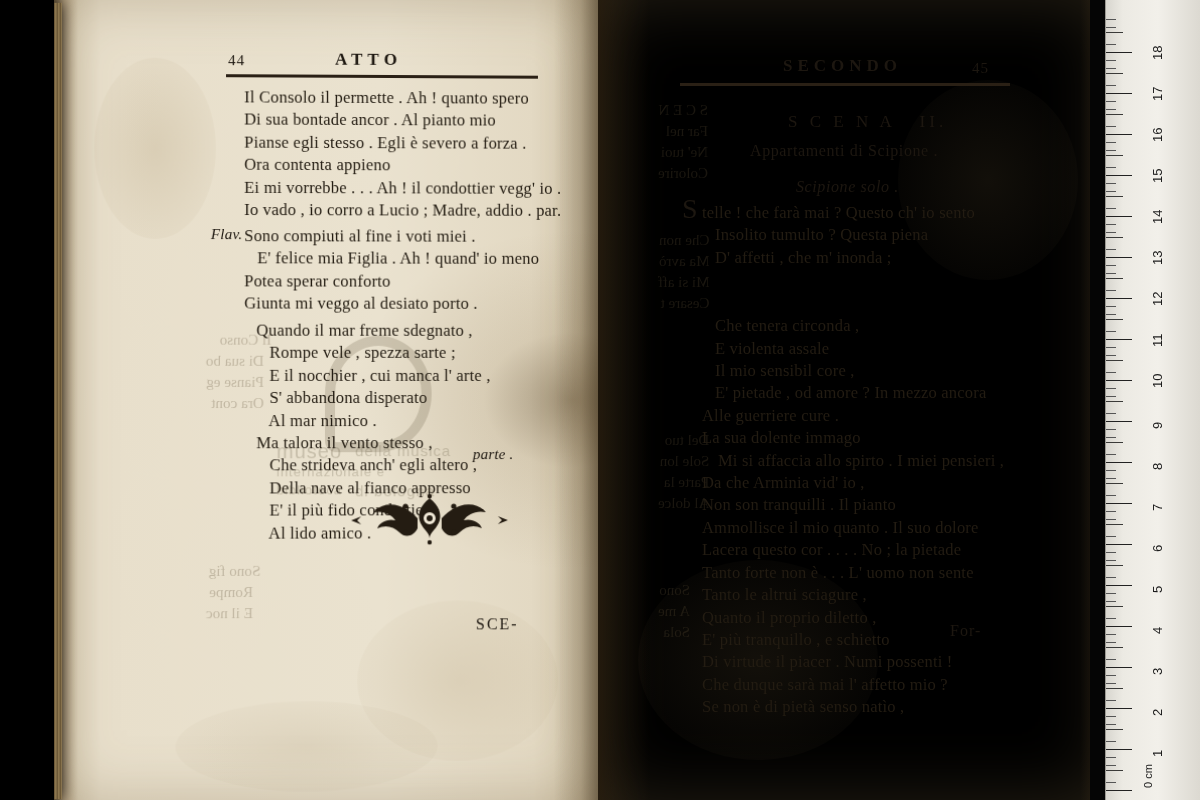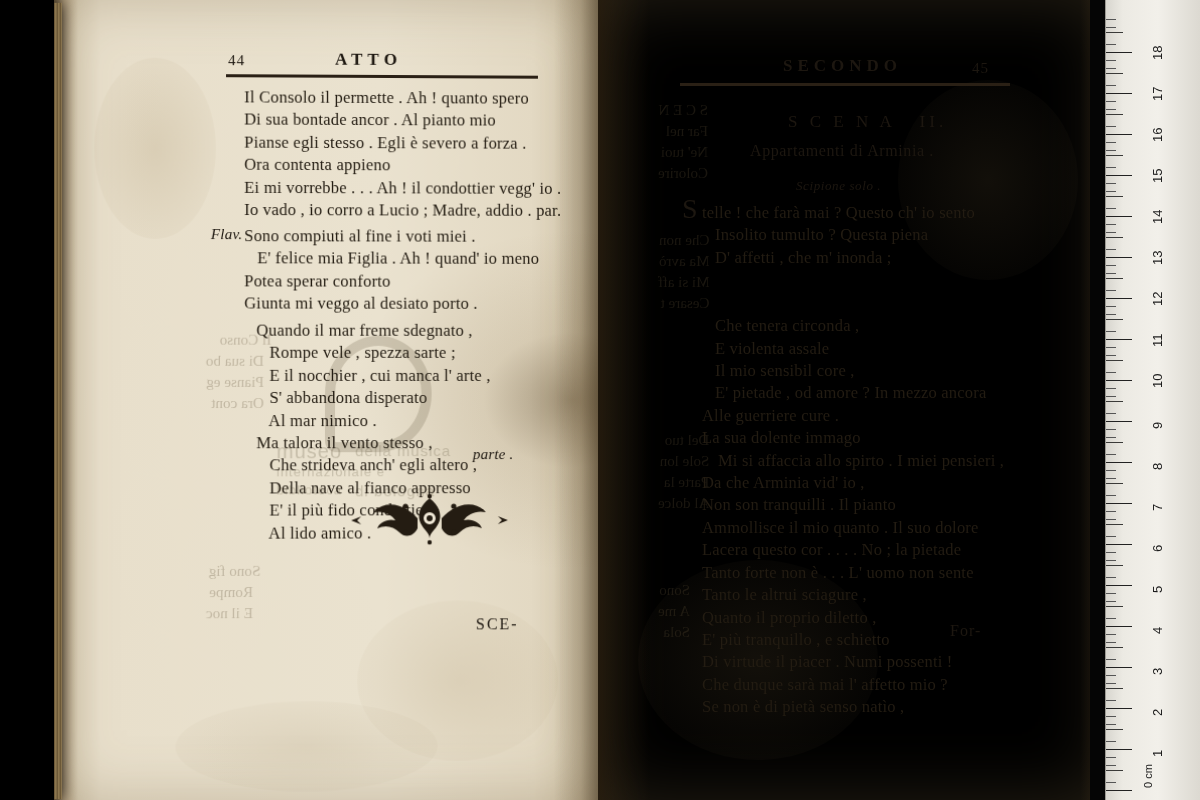--- a/index.html
+++ b/index.html
@@ -135,21 +135,21 @@
   }
   .stage {
     font-size: 16px;
     letter-spacing: 0.6px;
   }
   .scene-label {
     font-size: 17px;
     letter-spacing: 4px;
   }
   .solo {
-    font-size: 13px;
+    font-size: 16px;
     font-style: italic;
     letter-spacing: 0.6px;
   }
   .dropcap {
     font-size: 28px;
     line-height: 22px;
   }
   .catch {
     font-size: 16px;
     letter-spacing: 0.5px;
@@ -359,21 +359,21 @@
 Al dolce</div>
       <div class="ghost" style="left:60px;top:580px;">Sono
 A me
 Sola</div>
 
       <div class="txt head-title" style="left:185px;top:56px;">SECONDO</div>
       <div class="txt head-num" style="left:374px;top:60px;">45</div>
       <div class="rule" style="left:82px;top:83px;width:330px;"></div>
 
       <div class="txt scene-label" style="left:190px;top:112px;">S C E N A   II.</div>
-      <div class="txt stage" style="left:152px;top:142px;">Appartamenti di Arminia .</div>
+      <div class="txt stage" style="left:152px;top:142px;">Appartamenti di Scipione .</div>
       <div class="txt solo" style="left:198px;top:178px;">Scipione solo .</div>
 
       <div class="txt dropcap" style="left:84px;top:198px;">S</div>
 
       <div class="block" style="left:104px;top:202px;">
         <span class="txt line" style="position:relative;display:block;">telle ! che farà mai ? Questo ch' io sento</span>
         <span class="txt line" style="position:relative;display:block;">   Insolito tumulto ? Questa piena</span>
         <span class="txt line" style="position:relative;display:block;">   D' affetti , che m' inonda ;</span>
         <span class="txt line" style="position:relative;display:block;margin-top:46px;">   Che tenera circonda ,</span>
         <span class="txt line" style="position:relative;display:block;">   E violenta assale</span>

